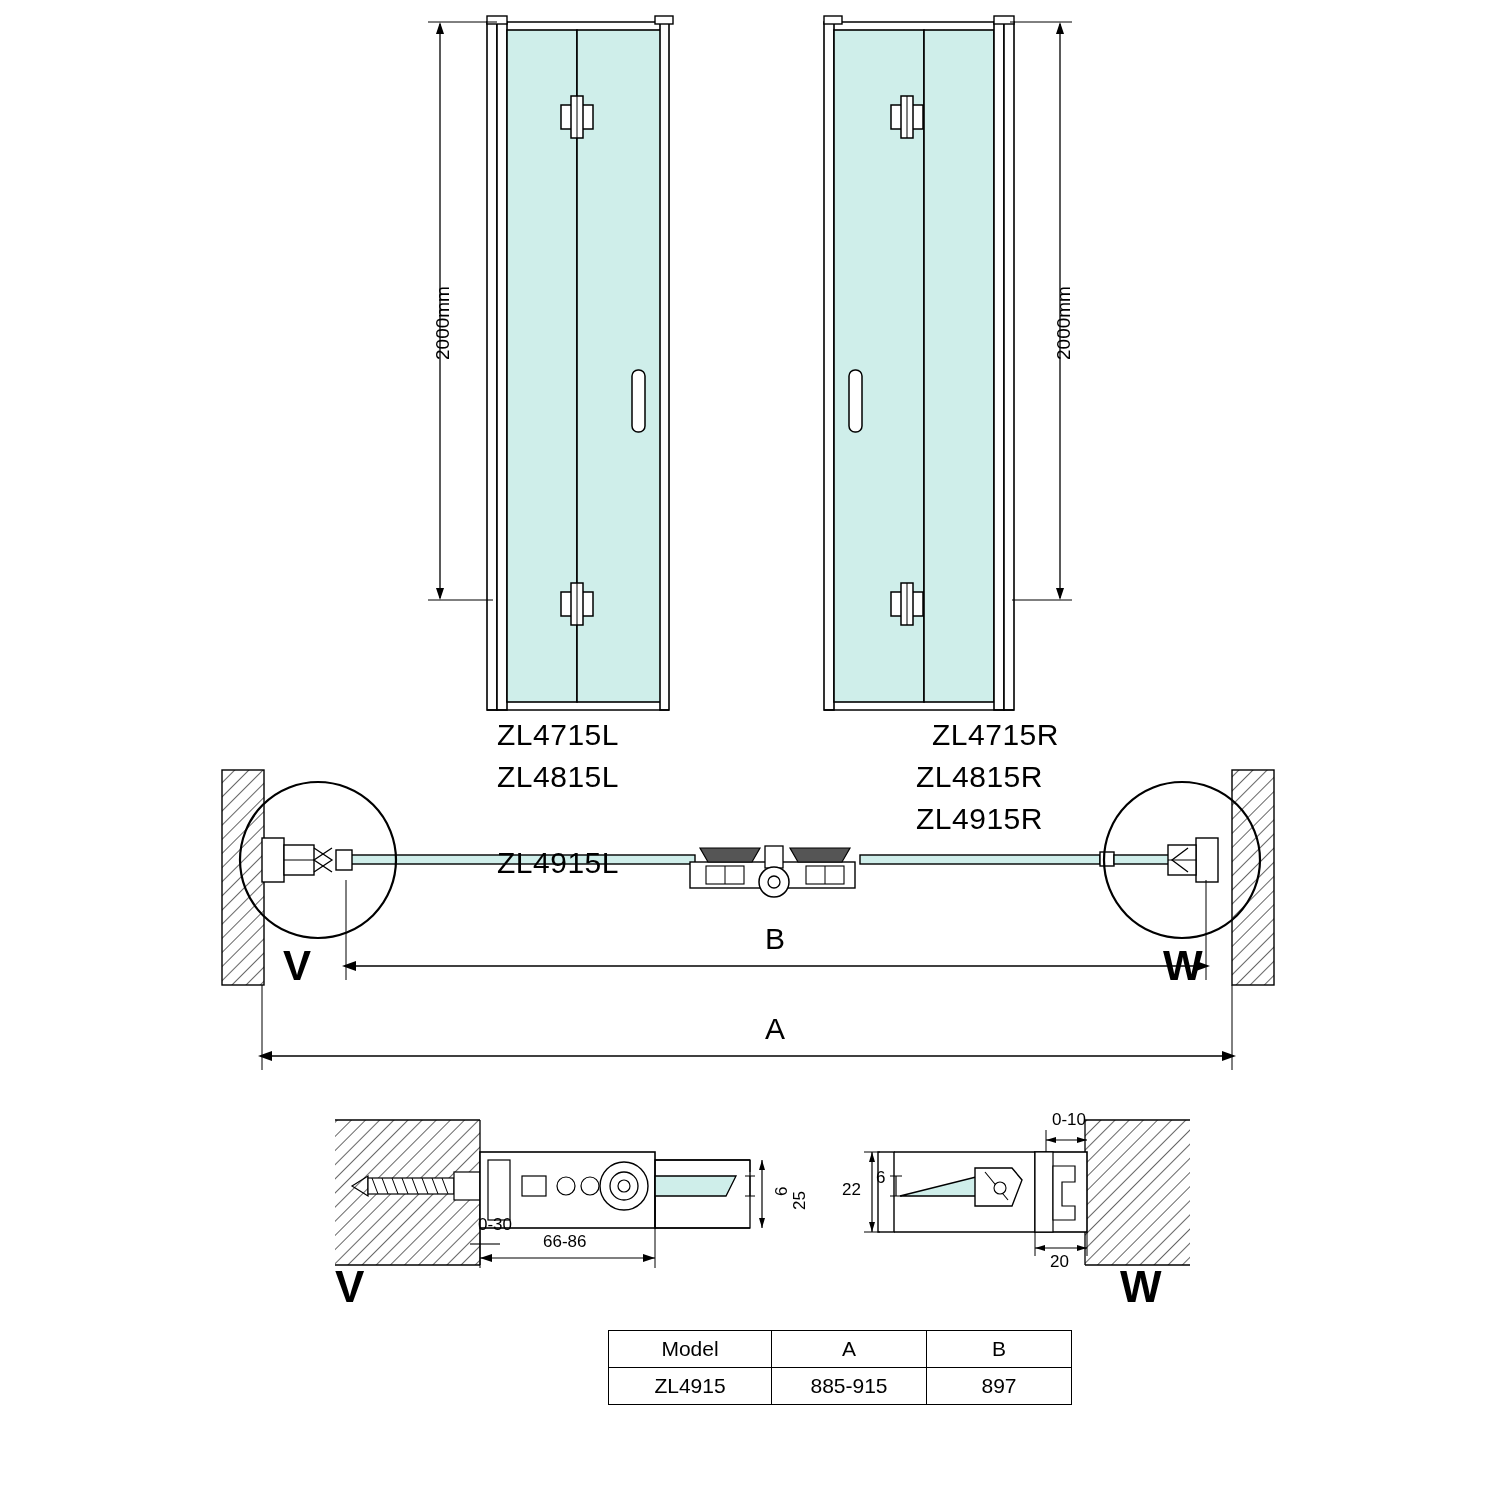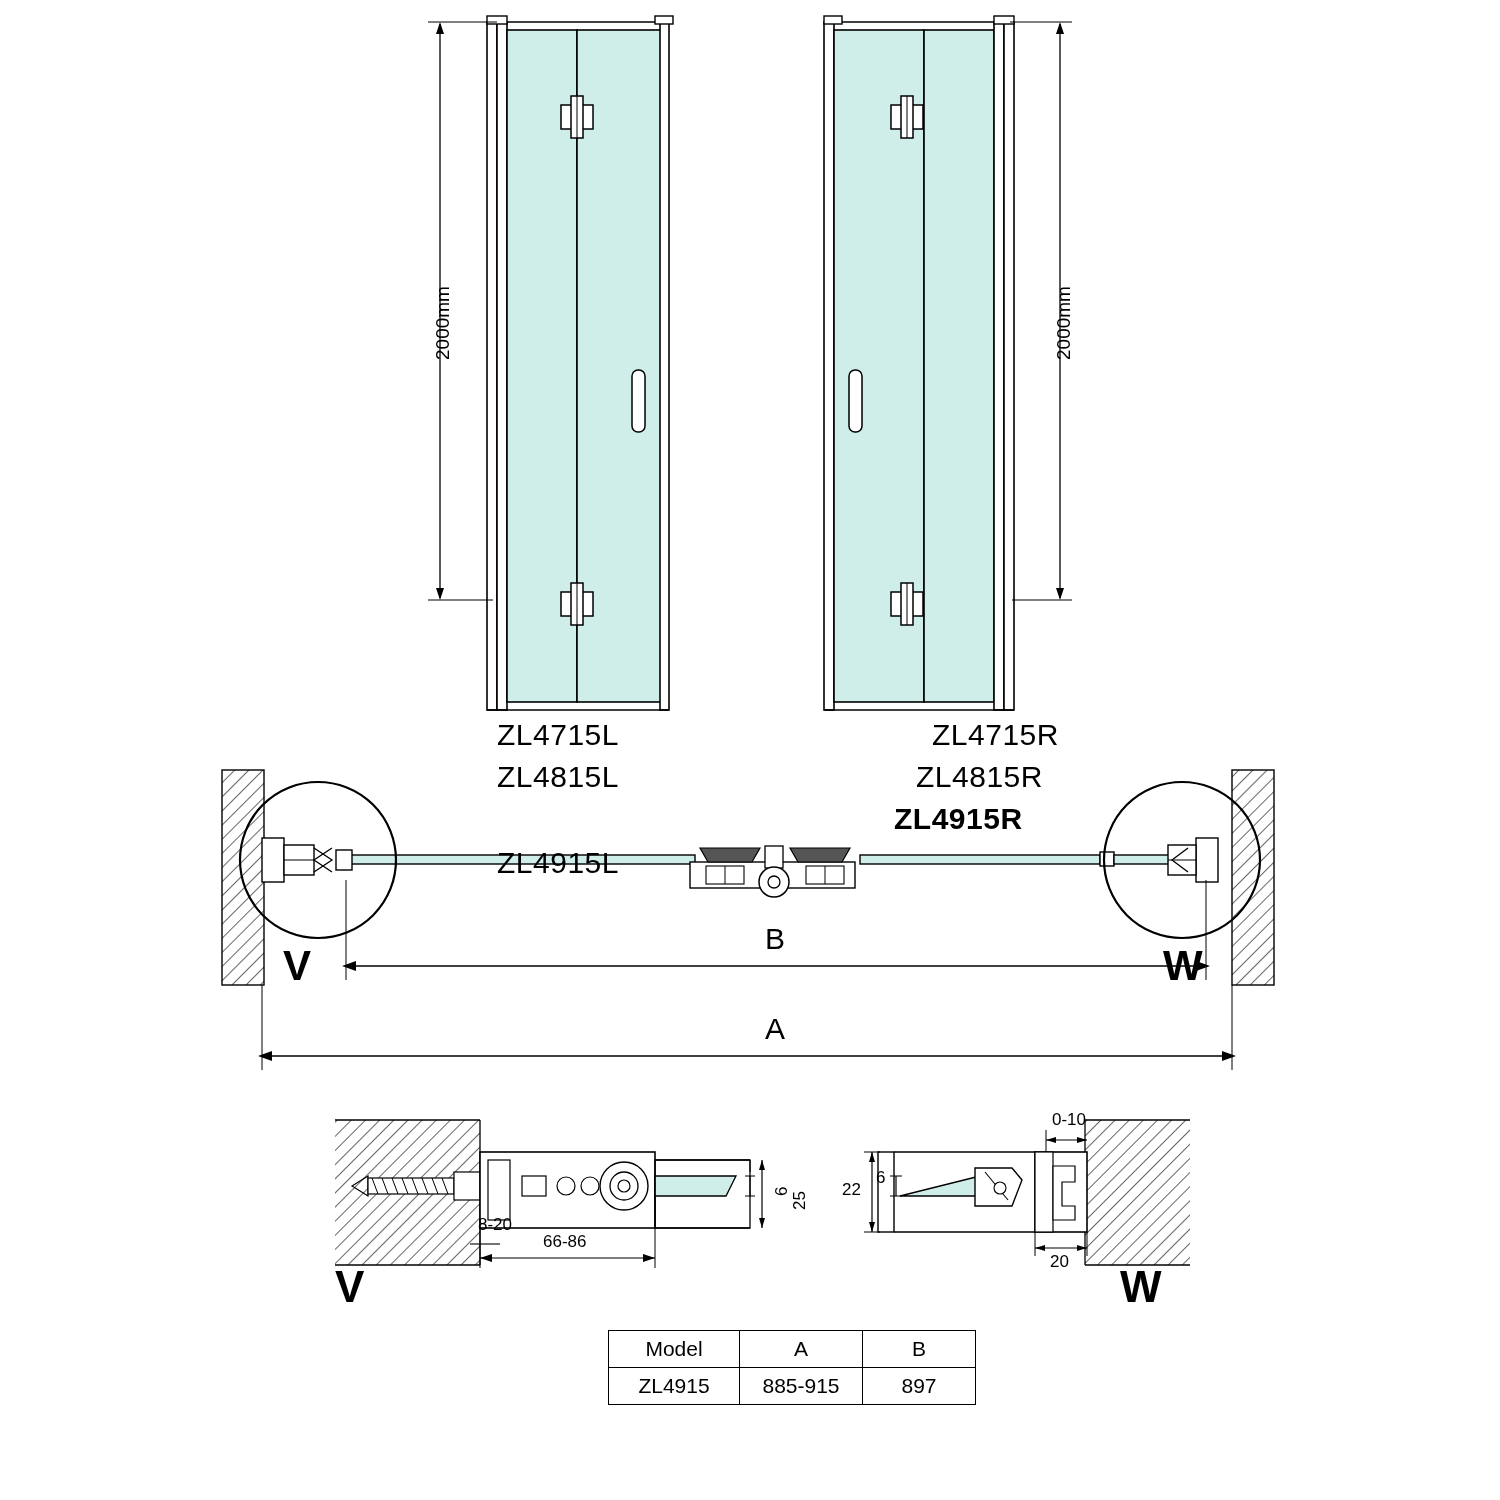--- a/index.html
+++ b/index.html
@@ -56,21 +56,21 @@
   
   .spec-table {
     position: absolute;
     left: 608px;
     top: 1330px;
     border-collapse: collapse;
     font-size: 21px;
   }
   .spec-table td, .spec-table th {
     border: 1.5px solid #000;
-    padding: 6px 6px;
+    padding: 6px 22px;
     text-align: center;
     font-weight: normal;
     font-family: "Liberation Sans", sans-serif;
   }
   .spec-table th { font-weight: normal; }
   .spec-table td.model-col, .spec-table th.model-col { width: 118px; }
   .spec-table td.a-col, .spec-table th.a-col { width: 110px; }
   .spec-table td.b-col, .spec-table th.b-col { width: 100px; }
 </style>
 </head>
@@ -314,30 +314,30 @@
   <div class="lbl dim-text vert" style="left:432px; top:360px;">2000mm</div>
 
   <div class="lbl dim-text vert" style="left:1053px; top:360px;">2000mm</div>
 
   <div class="lbl model-code" style="left:497px; top:718px;">ZL4715L</div>
   <div class="lbl model-code" style="left:497px; top:760px;">ZL4815L</div>
   <div class="lbl model-code" style="left:497px; top:802px;margin-top:44px;">ZL4915L</div>
 
   <div class="lbl model-code" style="left:916px; top:718px;margin-left:16px;">ZL4715R</div>
   <div class="lbl model-code" style="left:916px; top:760px;">ZL4815R</div>
-  <div class="lbl model-code" style="left:894px; top:802px;font-weight:bold;">ZL4915R</div>
+  <div class="lbl model-code" style="left:916px; top:802px;">ZL4915R</div>
 
   <div class="lbl big-letter" style="left:283px; top:942px;">V</div>
   <div class="lbl big-letter" style="left:1163px; top:942px;">W</div>
 
   <div class="lbl" style="left:765px; top:922px; font-size:30px;">B</div>
   <div class="lbl" style="left:765px; top:1012px; font-size:30px;">A</div>
 
   <div class="lbl cap-letter" style="left:335px; top:1262px; font-size:44px;">V</div>
-  <div class="lbl dim-small" style="left:478px; top:1215px;">8-20</div>
+  <div class="lbl dim-small" style="left:478px; top:1215px;">0-30</div>
   <div class="lbl dim-small" style="left:543px; top:1232px;">66-86</div>
   <div class="lbl dim-small vert" style="left:772px; top:1196px;">6</div>
   <div class="lbl dim-small vert" style="left:790px; top:1210px;">25</div>
 
   <div class="lbl cap-letter" style="left:1120px; top:1262px; font-size:44px;">W</div>
   <div class="lbl dim-small" style="left:1052px; top:1110px;">0-10</div>
   <div class="lbl dim-small" style="left:842px; top:1180px;">22</div>
   <div class="lbl dim-small" style="left:876px; top:1168px;">6</div>
   <div class="lbl dim-small" style="left:1050px; top:1252px;">20</div>
 

